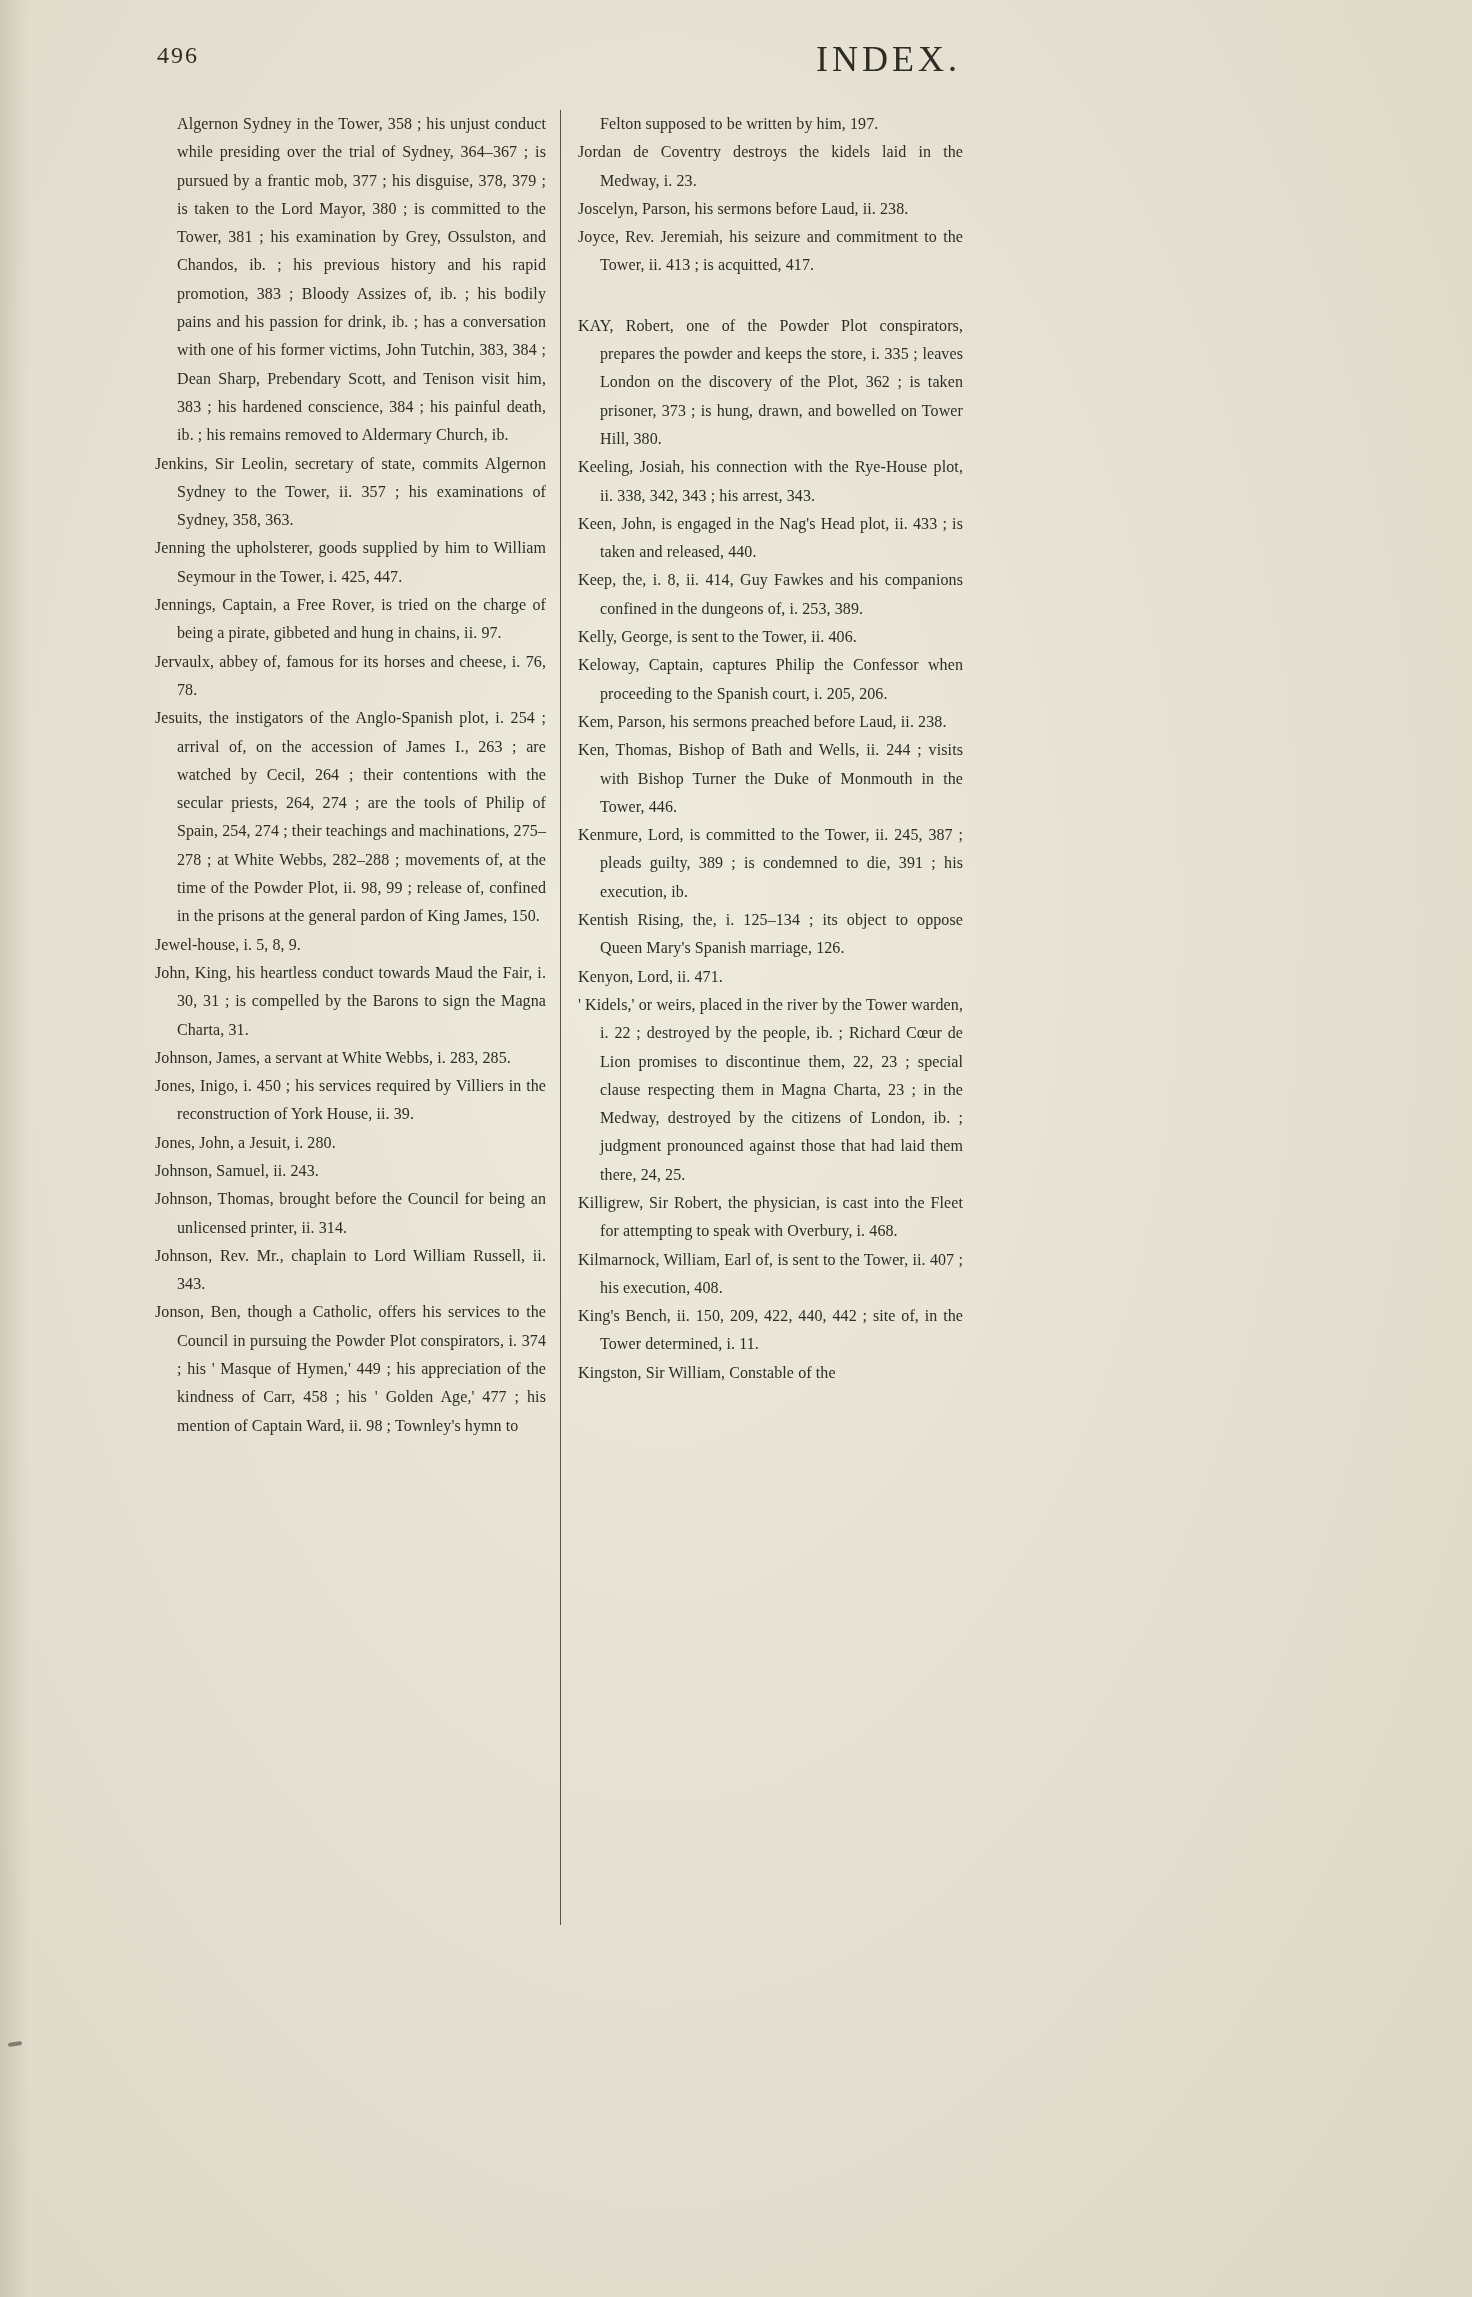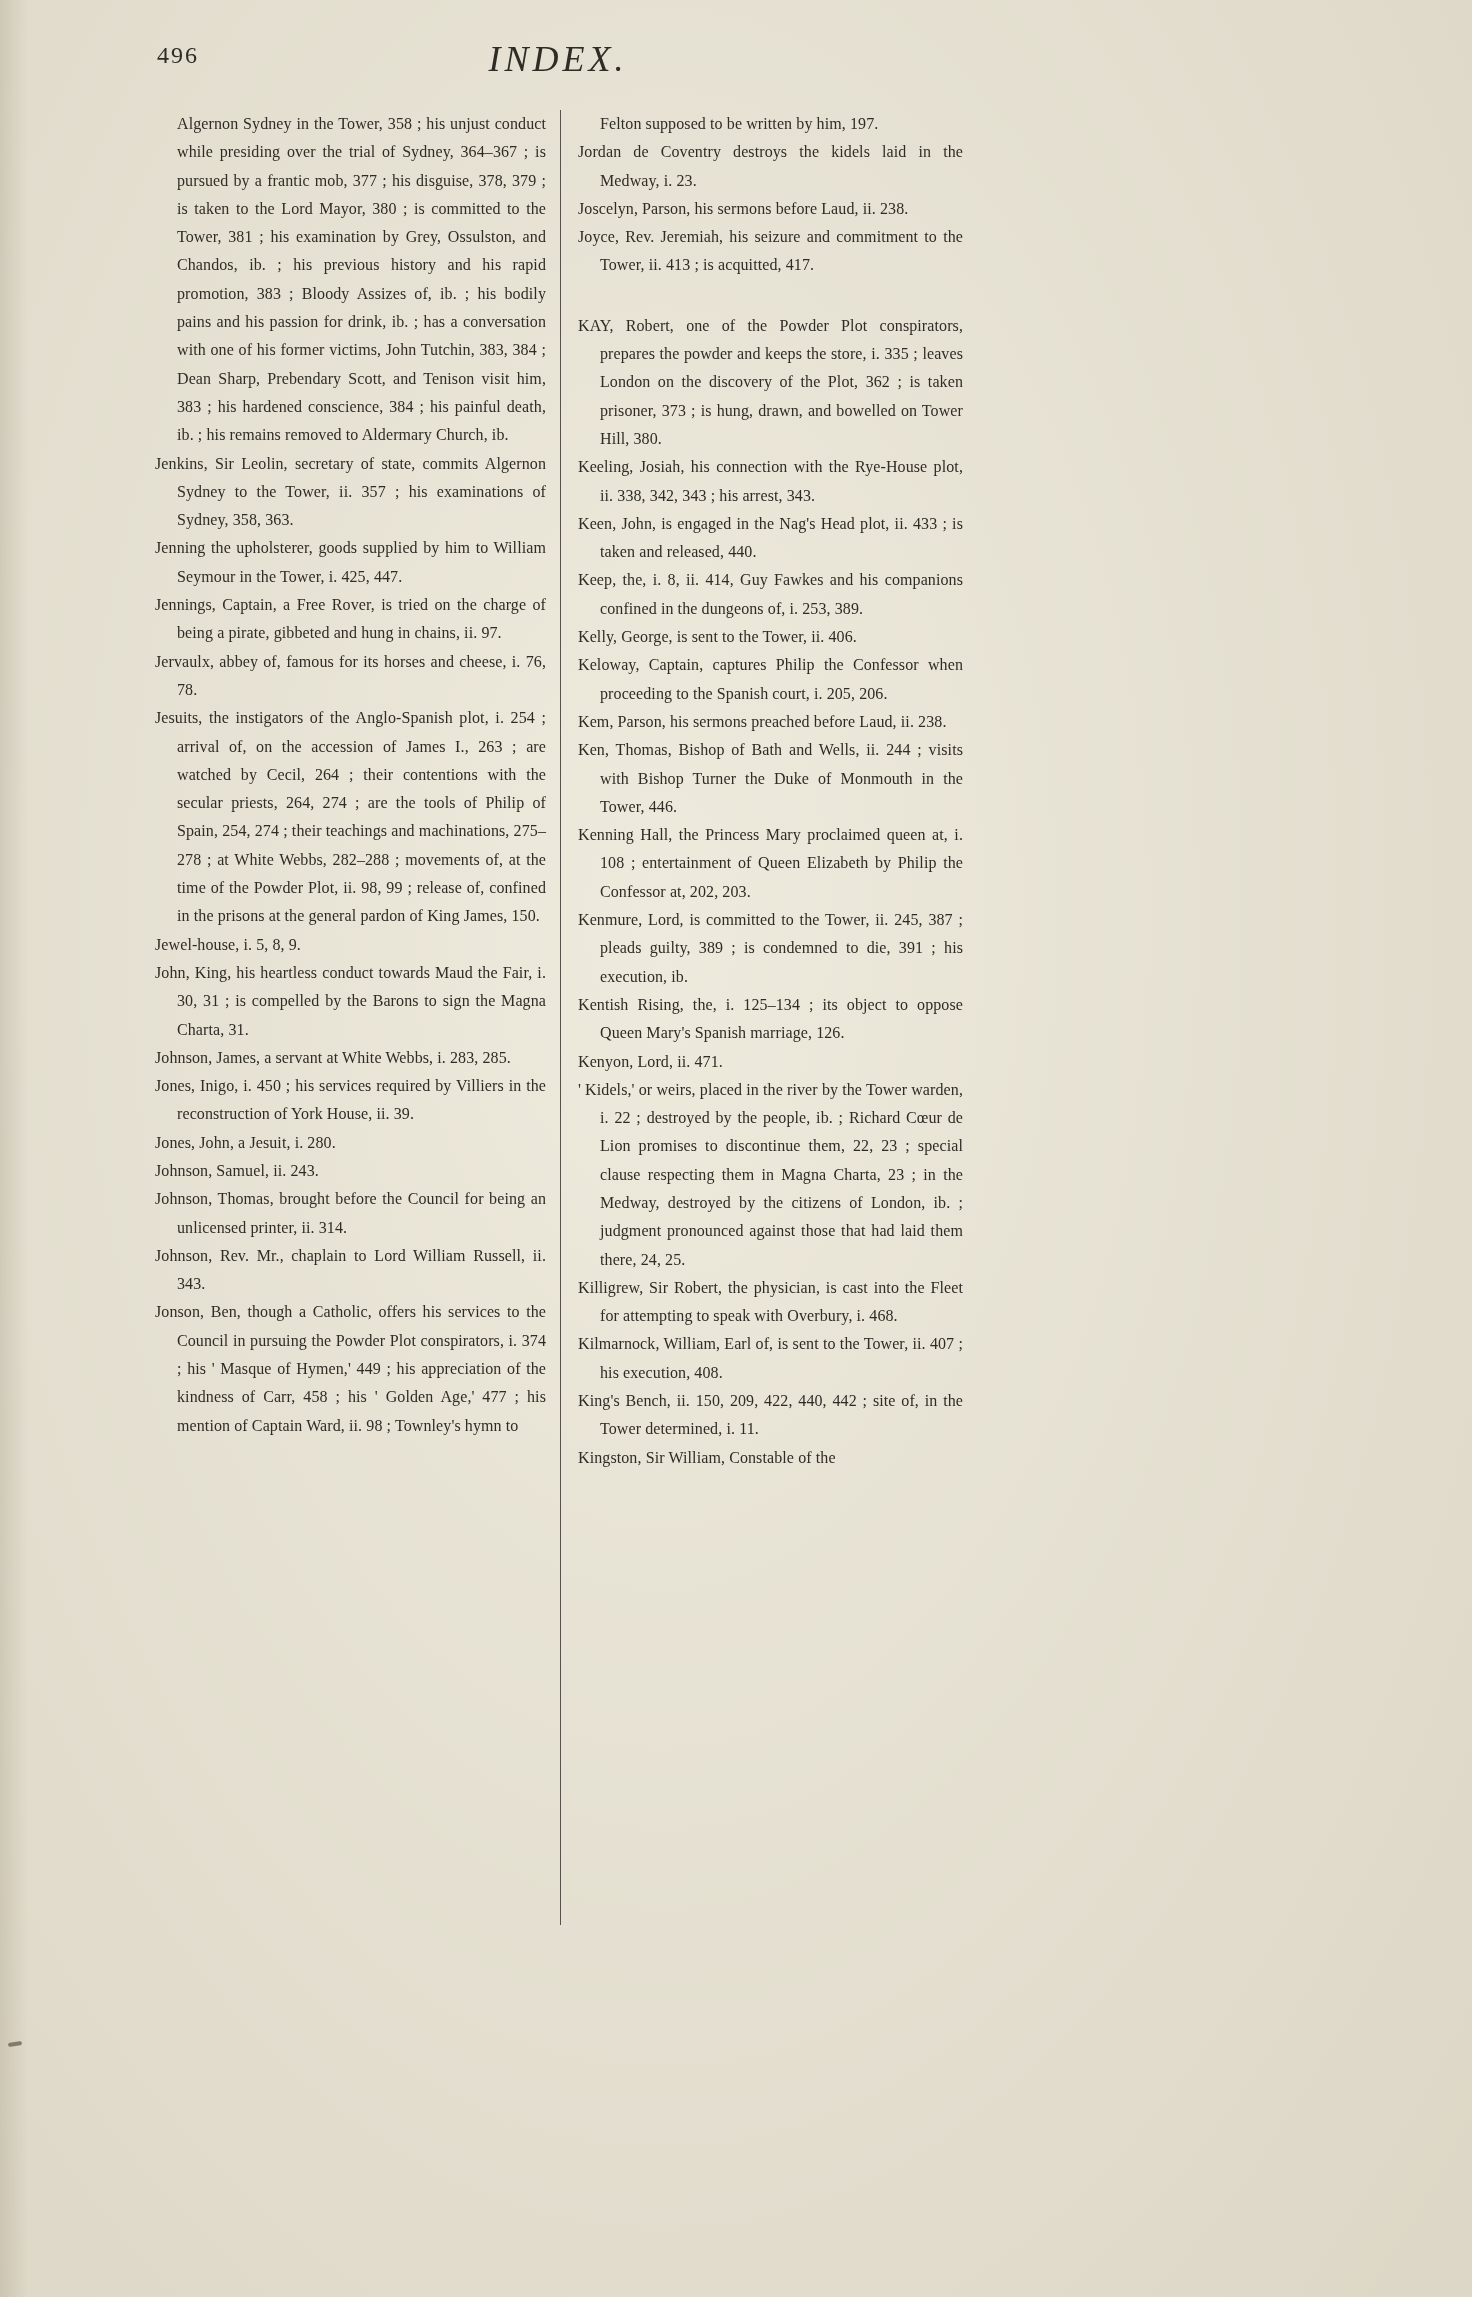--- a/index.html
+++ b/index.html
@@ -20,23 +20,22 @@
     left: 157px;
     top: 42px;
     font-size: 24px;
     letter-spacing: 2px;
   }
   .page-title {
     position: absolute;
     left: 155px;
     top: 38px;
     width: 806px;
-    text-align: center;
+    text-align: right;
     font-size: 36px;
-    font-style: italic;
     letter-spacing: 4px;
   }
   .columns {
     position: absolute;
     left: 155px;
     top: 110px;
     width: 808px;
     display: flex;
     align-items: stretch;
   }
@@ -105,21 +104,20 @@
       <p class="entry">Joscelyn, Parson, his sermons before Laud, ii. 238.</p>
       <p class="entry">Joyce, Rev. Jeremiah, his seizure and commitment to the Tower, ii. 413 ; is acquitted, 417.</p>
       <p class="entry gap-before">KAY, Robert, one of the Powder Plot conspirators, prepares the powder and keeps the store, i. 335 ; leaves London on the discovery of the Plot, 362 ; is taken prisoner, 373 ; is hung, drawn, and bowelled on Tower Hill, 380.</p>
       <p class="entry">Keeling, Josiah, his connection with the Rye-House plot, ii. 338, 342, 343 ; his arrest, 343.</p>
       <p class="entry">Keen, John, is engaged in the Nag's Head plot, ii. 433 ; is taken and released, 440.</p>
       <p class="entry">Keep, the, i. 8, ii. 414, Guy Fawkes and his companions confined in the dungeons of, i. 253, 389.</p>
       <p class="entry">Kelly, George, is sent to the Tower, ii. 406.</p>
       <p class="entry">Keloway, Captain, captures Philip the Confessor when proceeding to the Spanish court, i. 205, 206.</p>
       <p class="entry">Kem, Parson, his sermons preached before Laud, ii. 238.</p>
       <p class="entry">Ken, Thomas, Bishop of Bath and Wells, ii. 244 ; visits with Bishop Turner the Duke of Monmouth in the Tower, 446.</p>
-      <p class="entry">Kenning Hall, the Princess Mary proclaimed queen at, i. 108 ; entertainment of Queen Elizabeth by Philip the Confessor at, 202, 203.</p>
       <p class="entry">Kenmure, Lord, is committed to the Tower, ii. 245, 387 ; pleads guilty, 389 ; is condemned to die, 391 ; his execution, ib.</p>
       <p class="entry">Kentish Rising, the, i. 125–134 ; its object to oppose Queen Mary's Spanish marriage, 126.</p>
       <p class="entry">Kenyon, Lord, ii. 471.</p>
       <p class="entry">' Kidels,' or weirs, placed in the river by the Tower warden, i. 22 ; destroyed by the people, ib. ; Richard Cœur de Lion promises to discontinue them, 22, 23 ; special clause respecting them in Magna Charta, 23 ; in the Medway, destroyed by the citizens of London, ib. ; judgment pronounced against those that had laid them there, 24, 25.</p>
       <p class="entry">Killigrew, Sir Robert, the physician, is cast into the Fleet for attempting to speak with Overbury, i. 468.</p>
       <p class="entry">Kilmarnock, William, Earl of, is sent to the Tower, ii. 407 ; his execution, 408.</p>
       <p class="entry">King's Bench, ii. 150, 209, 422, 440, 442 ; site of, in the Tower determined, i. 11.</p>
       <p class="entry">Kingston, Sir William, Constable of the</p>
     </div>
 </div>

